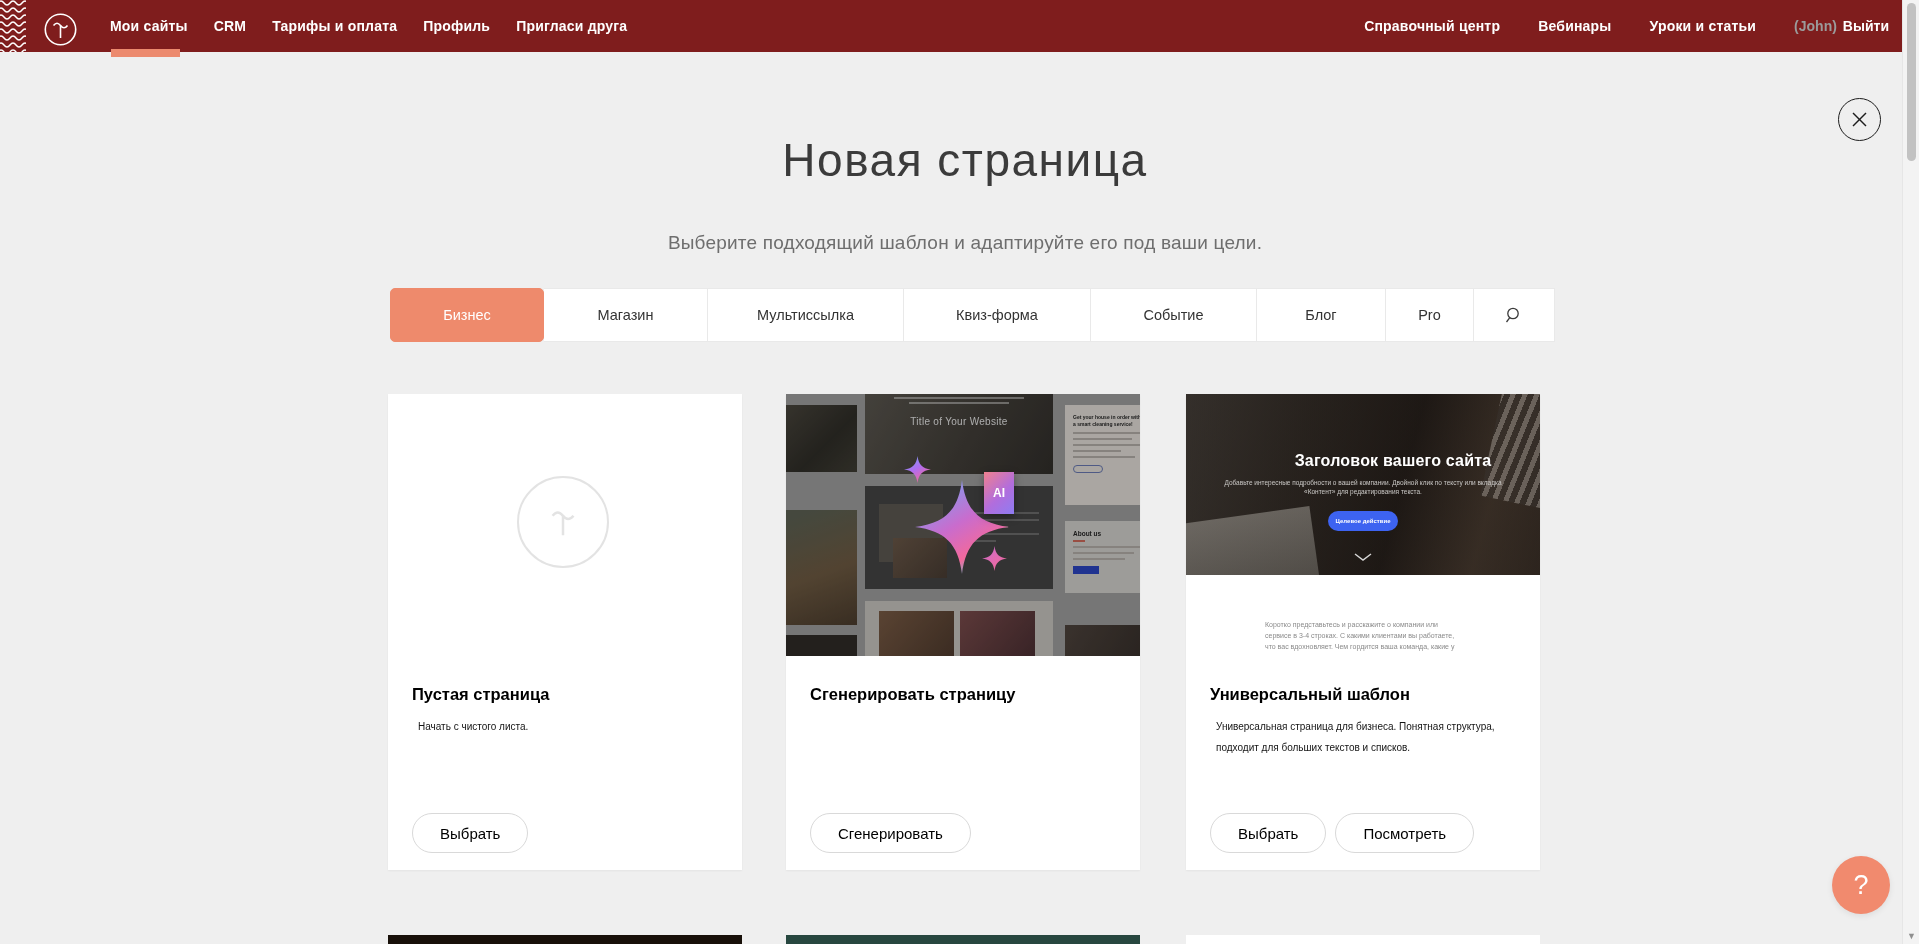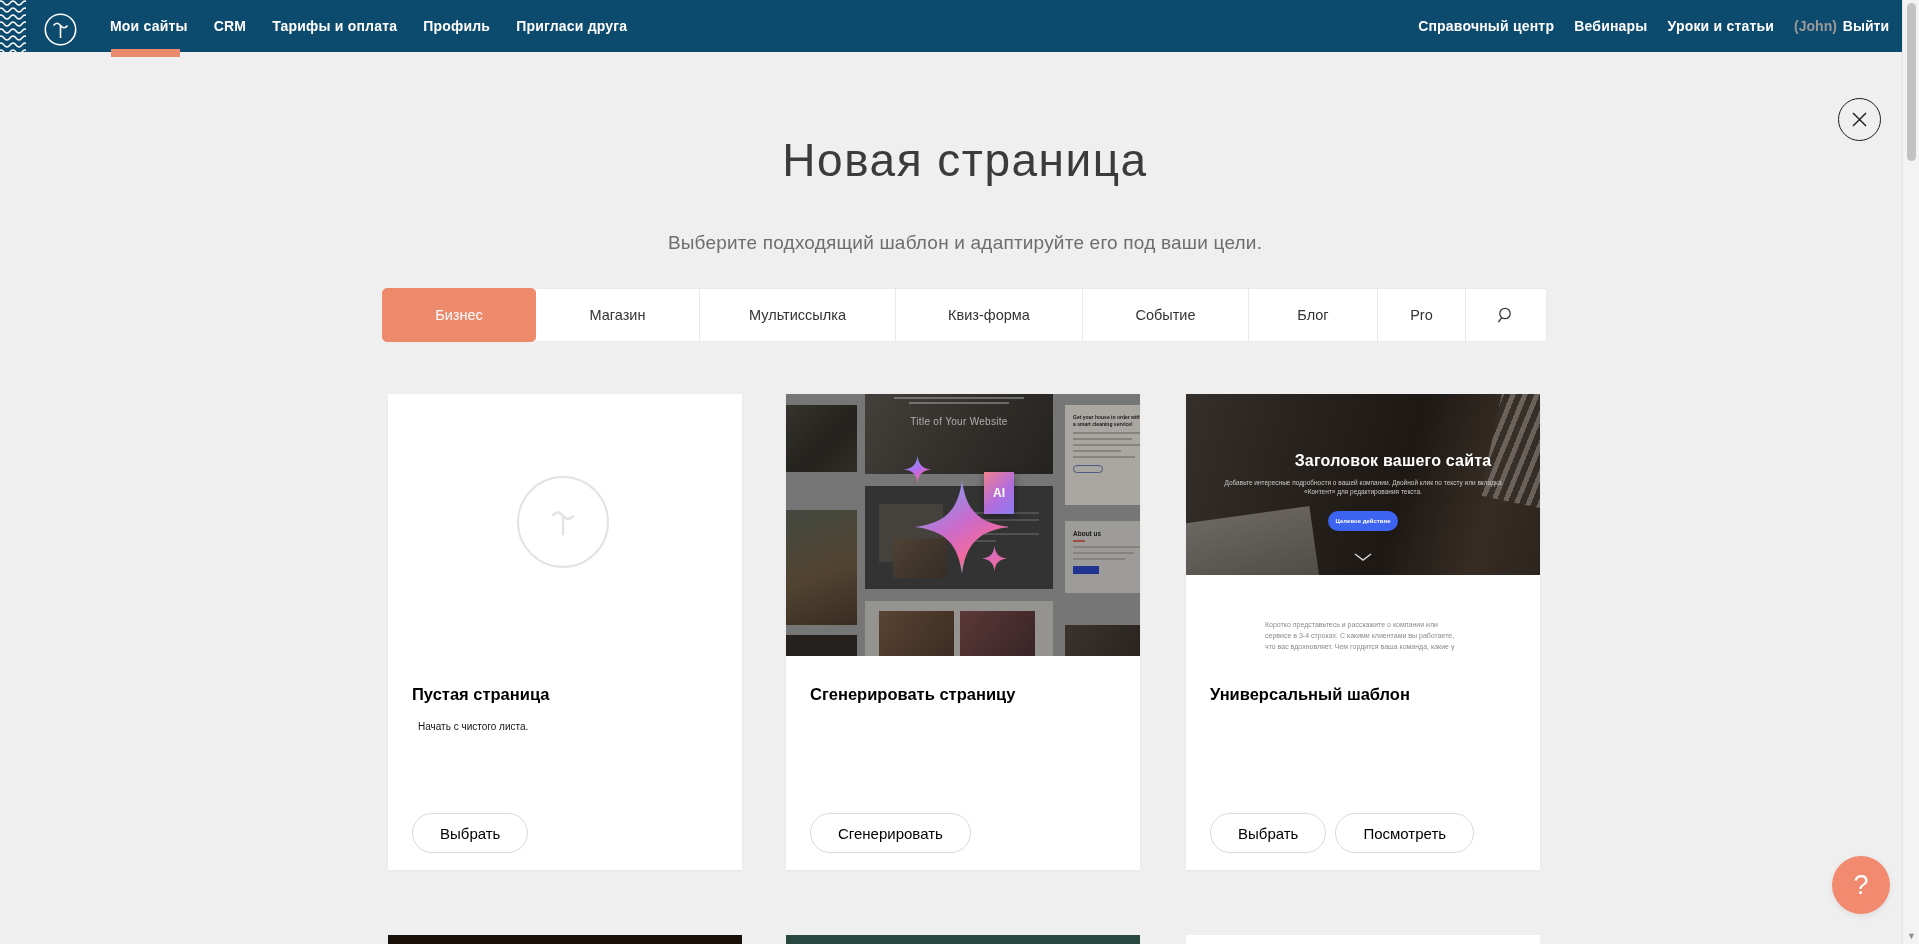--- a/index.html
+++ b/index.html
@@ -6,44 +6,44 @@
   html,body { width:1919px; height:944px; }
   body {
     position: relative;
     background: #efefef;
     font-family: "Liberation Sans", sans-serif;
     overflow: hidden;
     color:#111;
   }
 
   
-  .navbar { position:absolute; top:0; left:0; width:1919px; height:52px; background:#0c4a6e; z-index:30; }
+  .navbar { position:absolute; top:0; left:0; width:1919px; height:52px; background:#7f1d1d; z-index:30; }
   .zigzag { position:absolute; left:0; top:0; width:26px; height:52px; }
   .logo-circle { position:absolute; left:44px; top:13px; width:33px; height:33px; }
   .nav-left { position:absolute; left:110px; top:0; height:52px; display:flex; gap:26px; }
   .nav-item { position:relative; height:52px; display:flex; align-items:center; color:#fff;
               font-size:14px; font-weight:700; letter-spacing:.2px; cursor:pointer; white-space:nowrap; }
   .nav-item.active::after { content:""; position:absolute; left:1px; top:49px; width:69px; height:8px; background:#ec8a6e; }
-  .nav-right { position:absolute; right:30px; top:0; height:52px; display:flex; gap:20px; align-items:center; }
+  .nav-right { position:absolute; right:30px; top:0; height:52px; display:flex; gap:38px; align-items:center; }
   .nav-user { color:#9b9b9b; font-size:14px; font-weight:700; }
   .nav-user b { color:#fff; margin-left:6px; cursor:pointer; }
 
   
   .close-btn { position:absolute; left:1838px; top:98px; width:43px; height:43px; border:1.5px solid #1d1d1d;
                border-radius:50%; background:transparent; display:flex; align-items:center; justify-content:center;
                cursor:pointer; z-index:20; }
 
   
   .page-title { position:absolute; top:133px; left:382px; width:1166px; text-align:center;
                 font-size:46px; font-weight:300; color:#3b3b3b; letter-spacing:1.5px; }
   .page-subtitle { position:absolute; top:232px; left:382px; width:1166px; text-align:center;
                    font-size:19px; color:#6e6e6e; letter-spacing:.2px; }
 
   
-  .tabs { position:absolute; top:288px; left:382px; height:54px; display:flex; }
+  .tabs { position:absolute; top:288px; left:390px; height:54px; display:flex; }
   .tab { background:#fff; border:1px solid #e9e9e9; border-left:none; display:flex; align-items:center;
          justify-content:center; font-size:14.5px; color:#333; cursor:pointer; height:54px; }
   .tab:first-child { border-left:1px solid #e9e9e9; }
   .tab.active { background:#ee8a6c; color:#fff; border-color:#ee8a6c; border-radius:5px; }
 
   
   .card { position:absolute; top:394px; width:354px; height:476px; background:#fff;
           box-shadow:0 1px 2px rgba(0,0,0,.05); }
   .card.c1 { left:388px; } .card.c2 { left:786px; } .card.c3 { left:1186px; }
   .card-title { position:absolute; top:291px; left:24px; right:24px; font-size:16.5px; font-weight:700; color:#000; }
@@ -311,20 +311,21 @@
       <div class="mini-cta">Целевое действие</div>
       <svg class="mini-chevron" width="20" height="10" viewBox="0 0 20 10">
         <polyline points="2,2 10,8 18,2" fill="none" stroke="#d8d8d8" stroke-width="1.4"></polyline>
       </svg>
     </div>
     <div class="mini-body">
       <div class="mini-body-text">Коротко представьтесь и расскажите о компании или сервисе в 3-4 строках. С какими клиентами вы работаете, что вас вдохновляет. Чем гордится ваша команда, какие у нее ценности и мотивация.</div>
     </div>
   </div>
   <div class="card-title">Универсальный шаблон</div>
+  <div class="card-desc">Универсальная страница для бизнеса. Понятная структура, подходит для больших текстов и списков.</div>
   <div class="card-actions">
     <button class="pill-btn">Выбрать</button>
     <button class="pill-btn">Посмотреть</button>
   </div>
 </div>
 
 <div class="next-card n1"></div>
 <div class="next-card n2"></div>
 <div class="next-card n3"></div>
 

